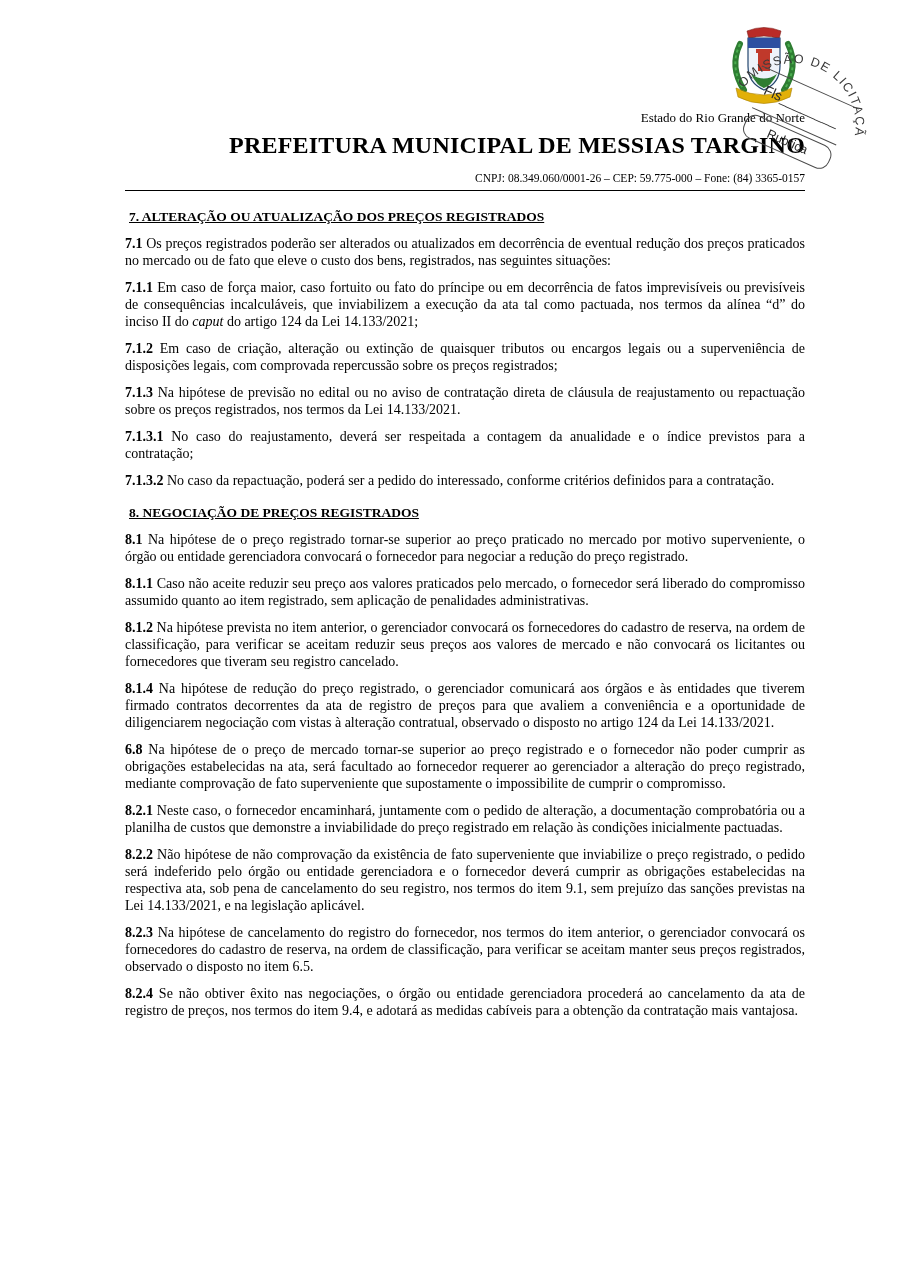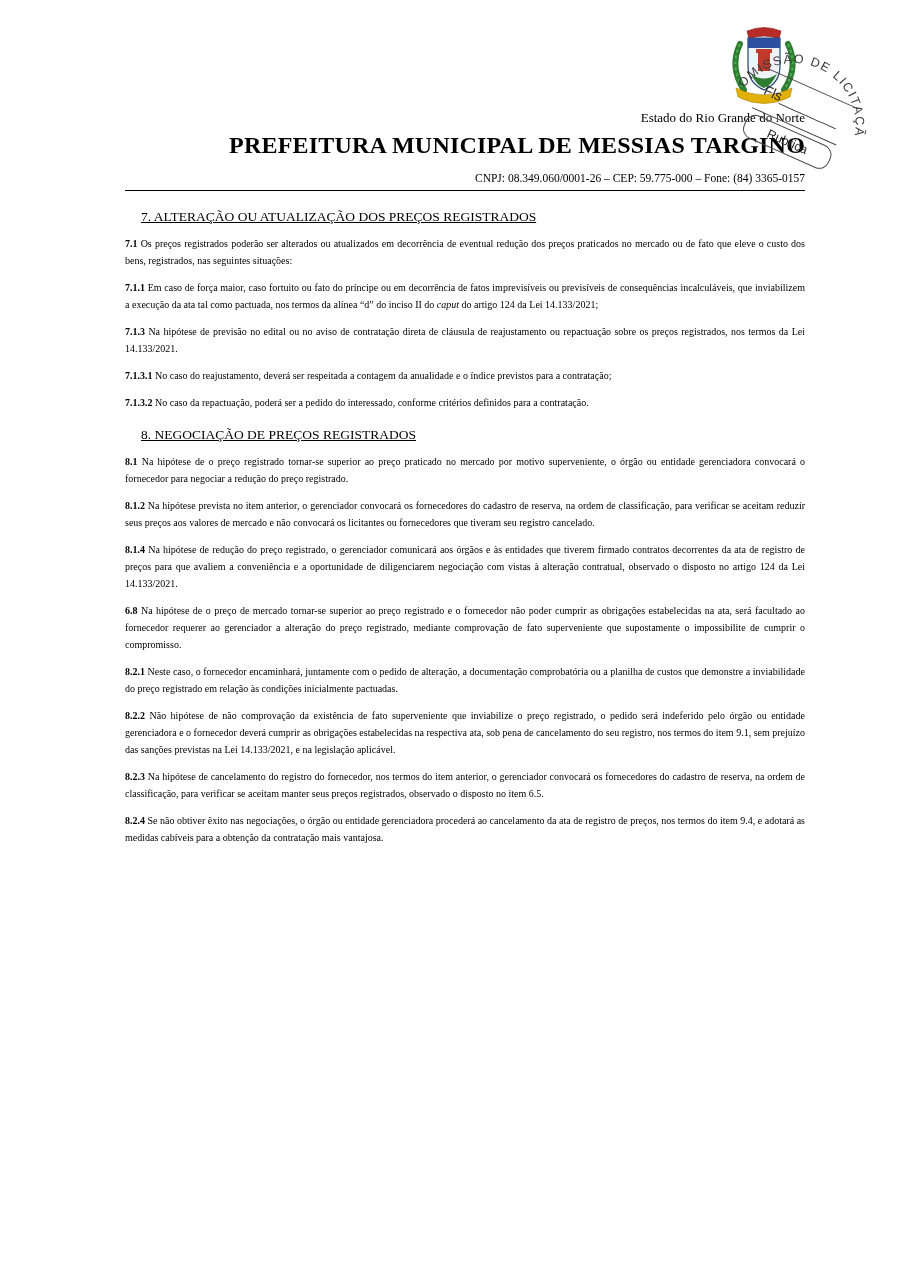--- a/index.html
+++ b/index.html
@@ -20,26 +20,26 @@
   .hdr-state { font-size: 13px; margin-top: 2px; }
   .hdr-muni  { font-size: 24px; font-weight: bold; letter-spacing: 0.2px; line-height: 1.05; margin-top: 7px; }
   .hdr-addr  { font-size: 11px; font-weight: bold; margin-top: 3px; }
   .hdr-cnpj  { font-size: 11.5px; margin-top: 14px; }
   
   .stamp { position: absolute; top: 34px; right: 22px; width: 150px; height: 140px; }
   
   .body-text { margin-top: 18px; }
   .sec {
     font-size: 13.5px;
-    font-weight: normal;
+    font-weight: bold;
     text-decoration: underline;
-    margin: 16px 0 10px 16px;
+    margin: 16px 0 10px 4px;
   }
   .para {
-    font-size: 10px;
+    font-size: 14px;
     line-height: 17px;
     text-align: justify;
     margin: 0 0 10px 0;
   }
   .para b { font-weight: bold; }
   .para i { }
 </style>
 </head>
 <body>
 
@@ -97,20 +97,24 @@
       <p class="para">
         <b>7.1</b>
         <span>Os preços registrados poderão ser alterados ou atualizados em decorrência de eventual redução dos preços praticados no mercado ou de fato que eleve o custo dos bens, registrados, nas seguintes situações:</span>
       </p>
 
       <p class="para">
         <b>7.1.1</b>
         <span>Em caso de força maior, caso fortuito ou fato do príncipe ou em decorrência de fatos imprevisíveis ou previsíveis de consequências incalculáveis, que inviabilizem a execução da ata tal como pactuada, nos termos da alínea “d” do inciso II do </span><i>caput</i><span> do artigo 124 da Lei 14.133/2021;</span>
       </p>
 
+      <p class="para">
+        <b>7.1.2</b>
+        <span>Em caso de criação, alteração ou extinção de quaisquer tributos ou encargos legais ou a superveniência de disposições legais, com comprovada repercussão sobre os preços registrados;</span>
+      </p>
 
       <p class="para">
         <b>7.1.3</b>
         <span>Na hipótese de previsão no edital ou no aviso de contratação direta de cláusula de reajustamento ou repactuação sobre os preços registrados, nos termos da Lei 14.133/2021.</span>
       </p>
 
       <p class="para">
         <b>7.1.3.1</b>
         <span>No caso do reajustamento, deverá ser respeitada a contagem da anualidade e o índice previstos para a contratação;</span>
       </p>
@@ -120,20 +124,24 @@
         <span>No caso da repactuação, poderá ser a pedido do interessado, conforme critérios definidos para a contratação.</span>
       </p>
 
       <h2 class="sec">8. NEGOCIAÇÃO DE PREÇOS REGISTRADOS</h2>
 
       <p class="para">
         <b>8.1</b>
         <span>Na hipótese de o preço registrado tornar-se superior ao preço praticado no mercado por motivo superveniente, o órgão ou entidade gerenciadora convocará o fornecedor para negociar a redução do preço registrado.</span>
       </p>
 
+      <p class="para">
+        <b>8.1.1</b>
+        <span>Caso não aceite reduzir seu preço aos valores praticados pelo mercado, o fornecedor será liberado do compromisso assumido quanto ao item registrado, sem aplicação de penalidades administrativas.</span>
+      </p>
 
       <p class="para">
         <b>8.1.2</b>
         <span>Na hipótese prevista no item anterior, o gerenciador convocará os fornecedores do cadastro de reserva, na ordem de classificação, para verificar se aceitam reduzir seus preços aos valores de mercado e não convocará os licitantes ou fornecedores que tiveram seu registro cancelado.</span>
       </p>
 
 
       <p class="para">
         <b>8.1.4</b>
         <span>Na hipótese de redução do preço registrado, o gerenciador comunicará aos órgãos e às entidades que tiverem firmado contratos decorrentes da ata de registro de preços para que avaliem a conveniência e a oportunidade de diligenciarem negociação com vistas à alteração contratual, observado o disposto no artigo 124 da Lei 14.133/2021.</span>

